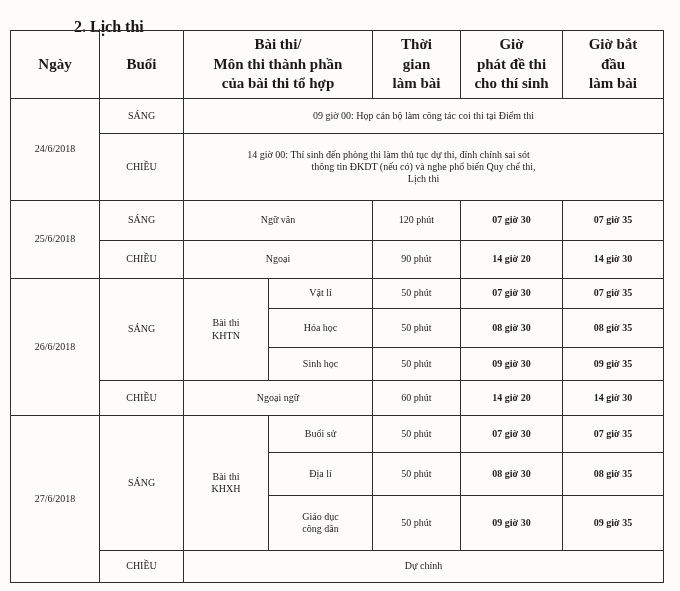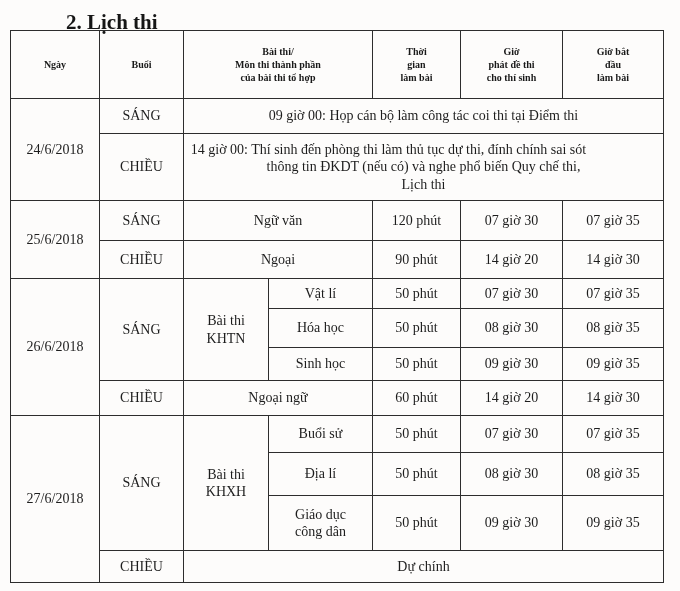--- a/index.html
+++ b/index.html
@@ -13,52 +13,52 @@
     position: relative;
     font-family: "Liberation Serif", serif;
     color: #1d1d1d;
     background: #fdfcfb;
     overflow: hidden;
   }
   .page-title {
     position: absolute;
     left: 58px;
     top: 2px;
-    margin: 8px;
-    font-size: 21px;
+    margin: 16px;
+    font-size: 16px;
     font-weight: bold;
     color: #161616;
     white-space: nowrap;
   }
   table.schedule {
     position: absolute;
     left: 10px;
     top: 30px;
     width: 653px;
     border-collapse: collapse;
     table-layout: fixed;
   }
   .schedule th, .schedule td {
     border: 1.8px solid #2d2d2d;
     text-align: center;
     vertical-align: middle;
-    font-size: 14px;
+    font-size: 10px;
     line-height: 1.22;
     padding: 2px 3px;
     white-space: pre-line;
     overflow: hidden;
   }
   .schedule th {
     font-weight: bold;
-    font-size: 10px;
+    font-size: 15px;
     line-height: 1.32;
     color: #191919;
   }
   .bold-time {
-    font-weight: normal;
+    font-weight: bold;
   }
   .note-left {
     text-align: left;
     padding-left: 8px;
     padding-right: 6px;
   }
   .note-hang {
     text-align: left;
     padding-left: 78px;
     padding-right: 8px;

